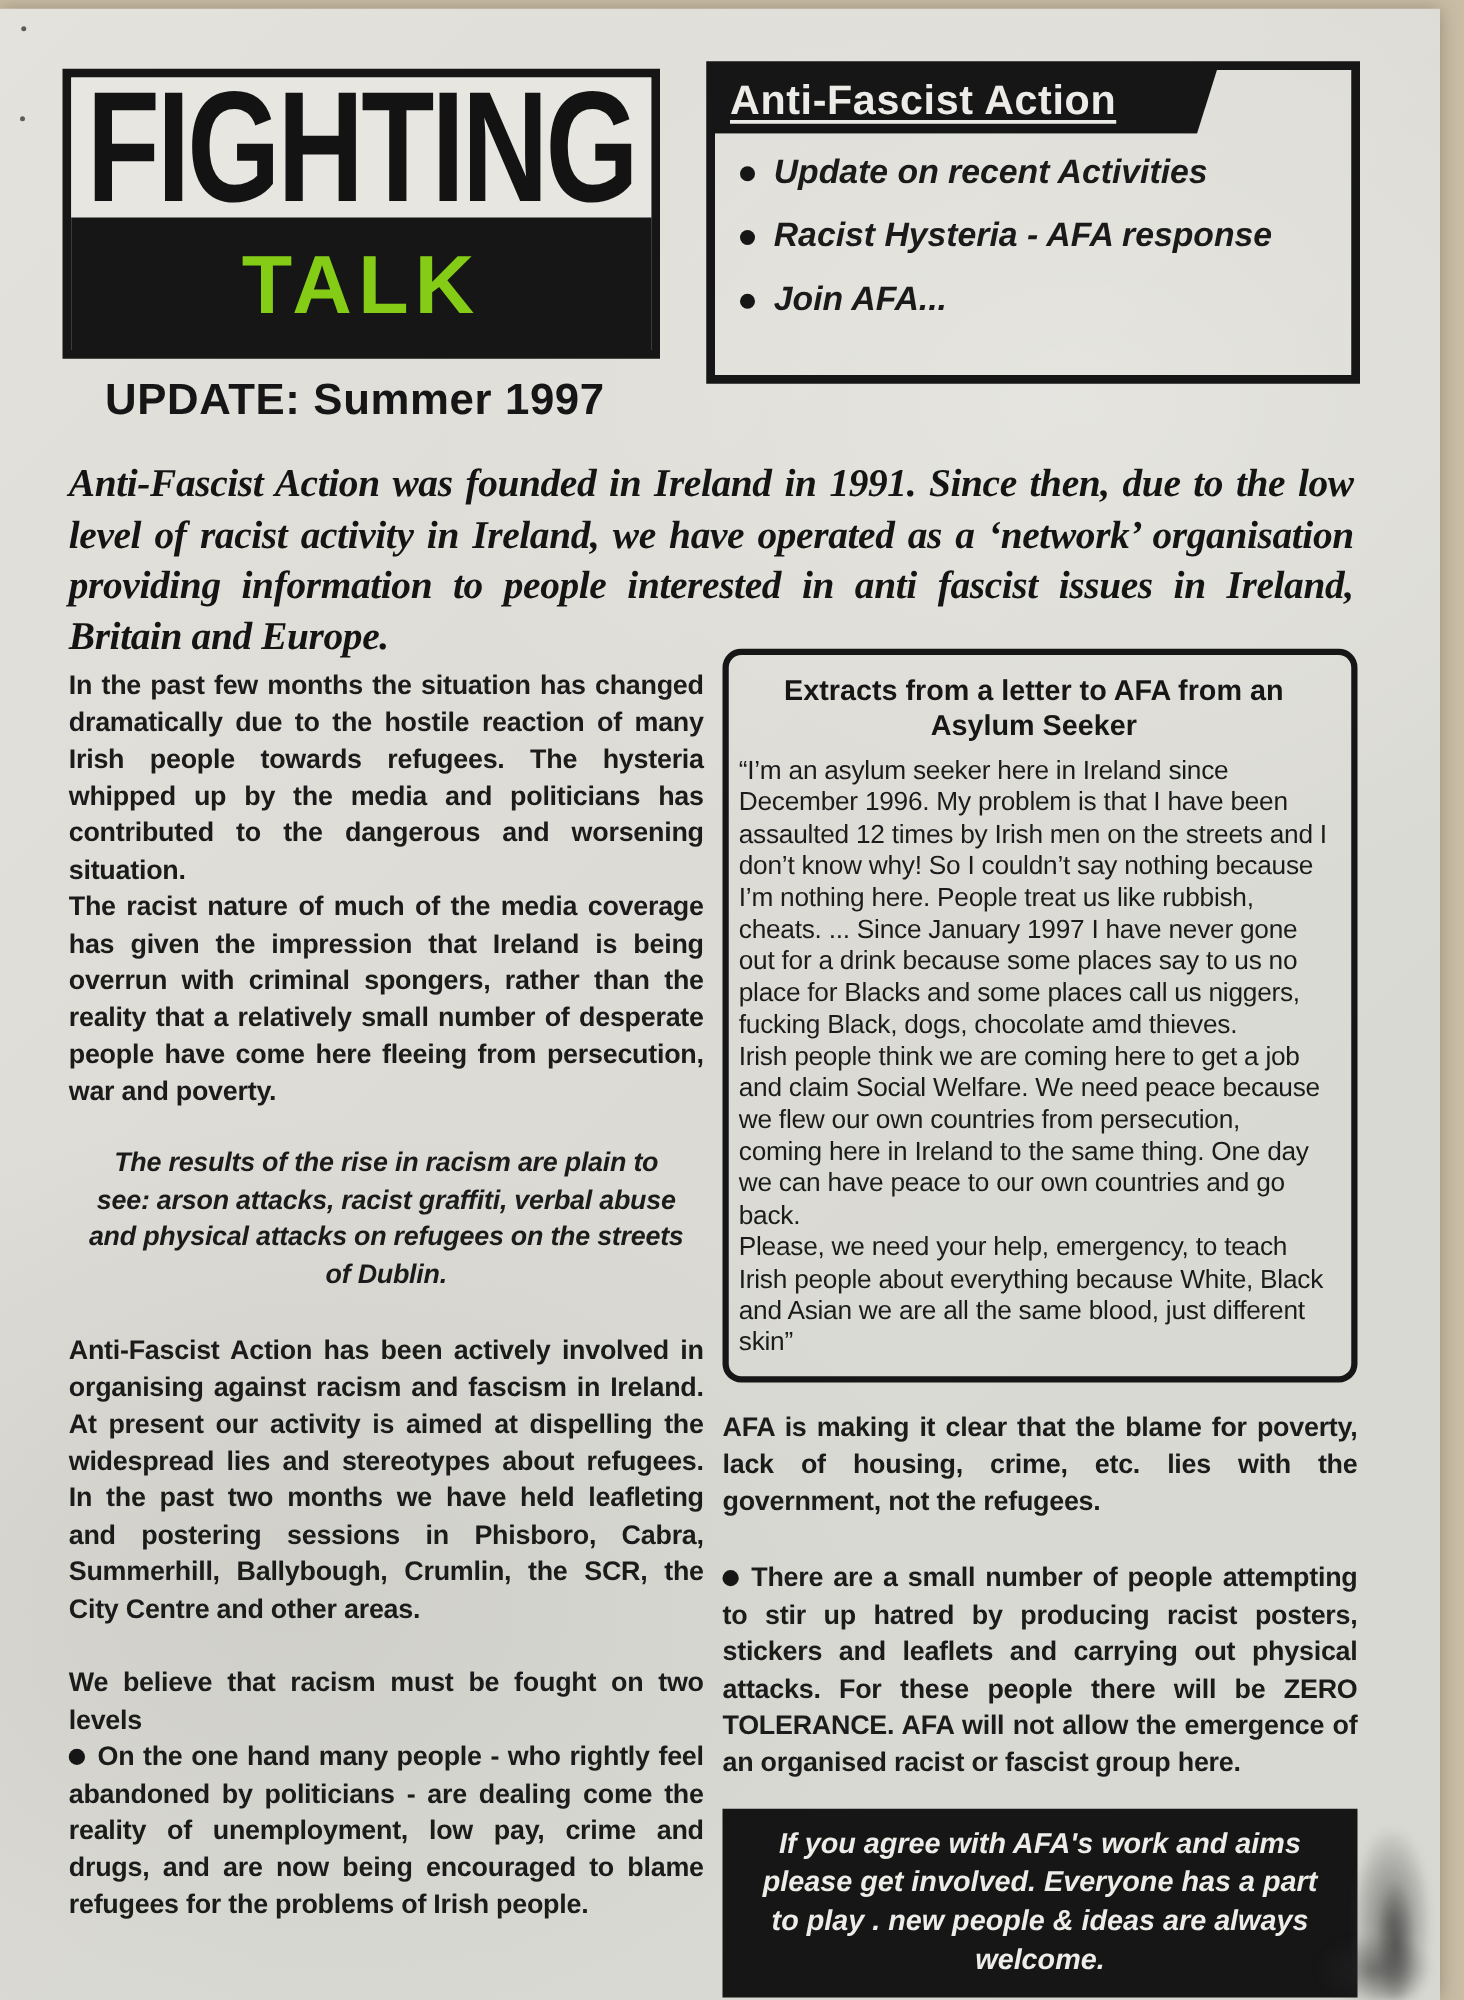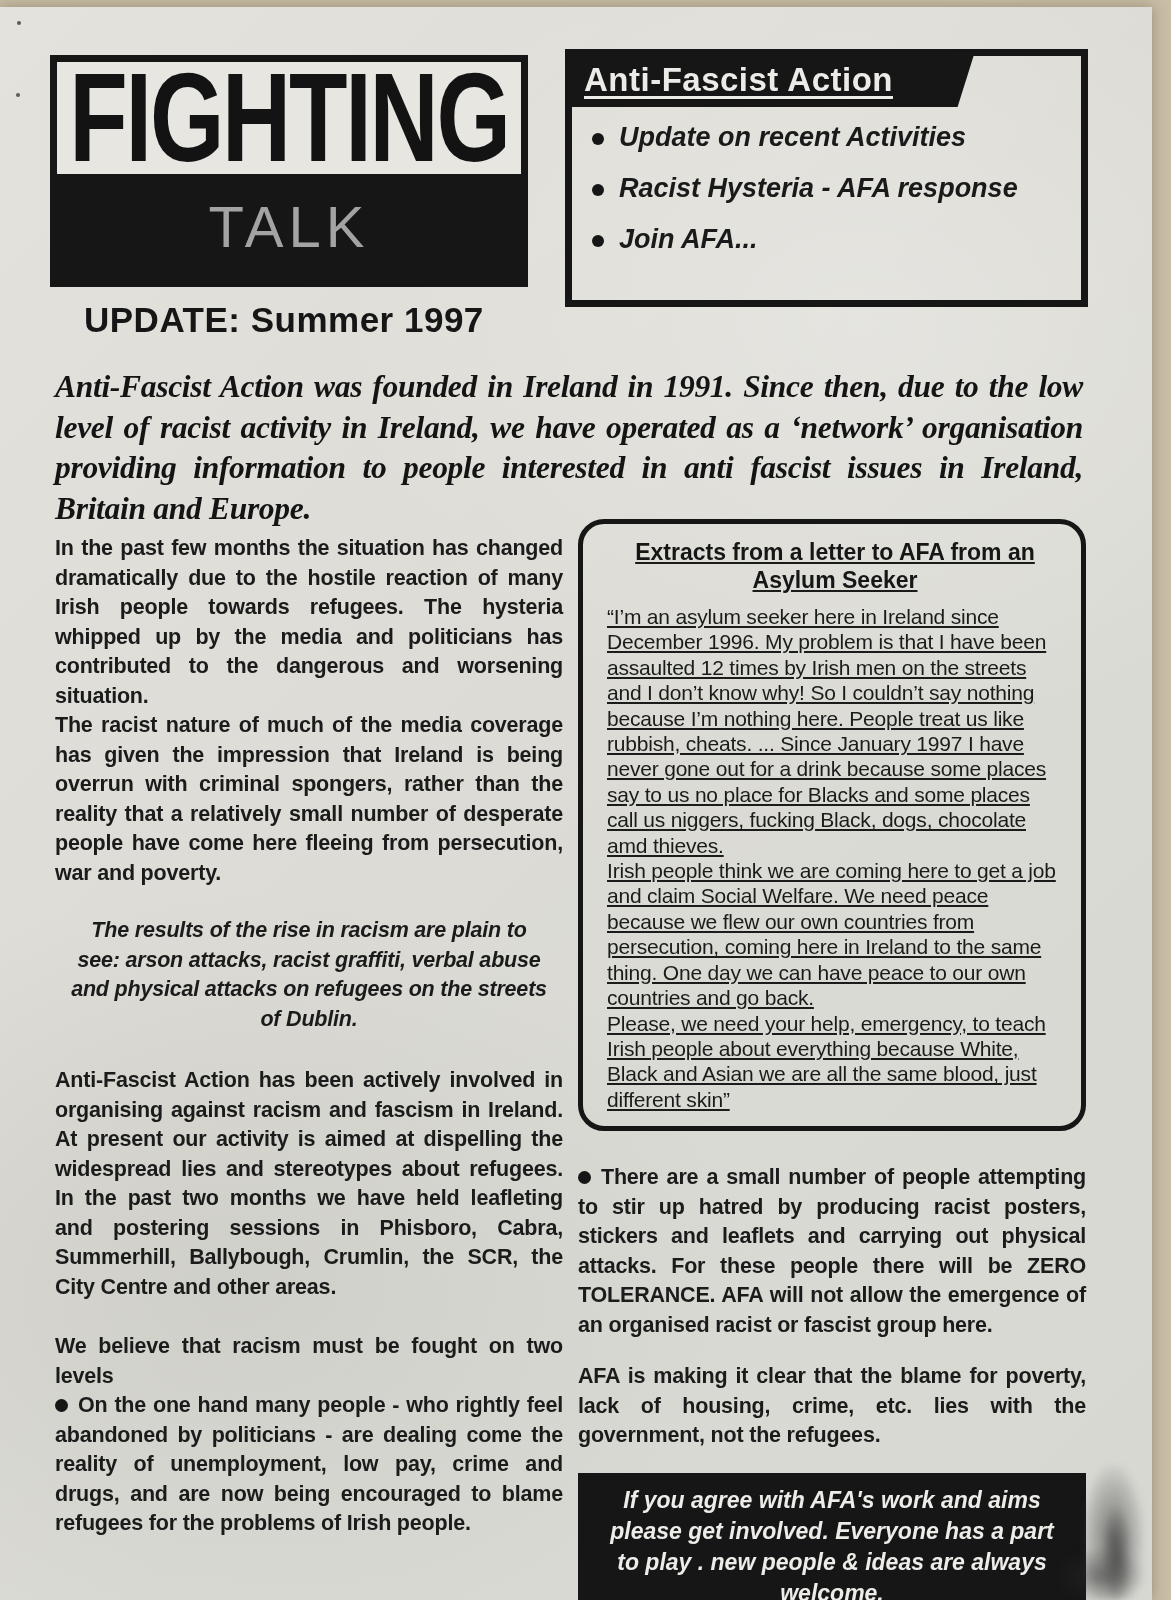--- a/index.html
+++ b/index.html
@@ -13,21 +13,21 @@
       linear-gradient(135deg,#e3e2dc 0%,#dcdbd5 45%,#d7d8d2 100%);
     box-shadow:0 0 14px rgba(60,50,30,.35);
   }
   .dust{position:absolute;width:4px;height:4px;border-radius:50%;background:#3a3a3a;opacity:.8;}
 
   
   .masthead{position:absolute;left:50px;top:48px;width:464px;border:7px solid #161616;}
   .masthead-top{background:#e7e6e1;height:112px;display:flex;align-items:center;justify-content:center;overflow:hidden;}
   .masthead-top span{font-size:126px;font-weight:bold;letter-spacing:-3px;transform:scaleX(.76);white-space:nowrap;color:#131313;line-height:1;}
   .masthead-bottom{background:#161616;height:106px;display:flex;align-items:center;justify-content:center;}
-  .masthead-bottom span{color:#a3a3a3;font-size:58px;font-weight:normal;letter-spacing:5px;line-height:1;}
+  .masthead-bottom span{color:#84cc16;font-size:66px;font-weight:bold;letter-spacing:5px;line-height:1;}
   .update{position:absolute;left:84px;top:293px;font-size:35px;font-weight:bold;color:#161616;letter-spacing:.5px;text-align:right;}
 
   
   .contents-box{position:absolute;left:565px;top:42px;width:523px;height:258px;border:7px solid #161616;box-sizing:border-box;}
   .contents-header{background:#161616;width:73%;padding:5px 18px 8px 12px;clip-path:polygon(0 0,100% 0,calc(100% - 16px) 100%,0 100%);}
   .contents-title{color:#edebe7;font-size:33px;font-weight:bold;letter-spacing:.5px;text-decoration:underline;text-decoration-thickness:3px;text-underline-offset:5px;white-space:nowrap;}
   .contents-list{list-style:none;margin:15px 0 0;padding:0 6px 0 20px;display:flex;flex-direction:column;gap:20px;}
   .contents-list li{display:flex;align-items:flex-start;gap:15px;font-size:27px;font-weight:bold;font-style:italic;color:#1a1a1a;}
   .dot{width:12px;height:12px;border-radius:50%;background:#161616;flex:none;margin-top:11px;}
 
@@ -39,21 +39,21 @@
   
   .col{position:absolute;width:508px;color:#1b1b1b;}
   .left-col{left:55px;top:527px;}
   .right-col{left:578px;top:512px;}
   .col p.body{margin:0;font-size:21.5px;font-weight:bold;line-height:29.5px;text-align:justify;letter-spacing:-.2px;}
   .pullquote{margin:28px 14px 32px !important;text-align:center !important;font-style:italic;}
   .levels-intro{margin-top:30px !important;}
   .bullet-inline{display:inline-block;width:13px;height:13px;border-radius:50%;background:#161616;margin-right:10px;}
 
   
-  .letter-box{border:5px solid #161616;border-radius:26px;padding:12px 18px 14px 24px;box-sizing:border-box;text-decoration:underline;}
+  .letter-box{border:5px solid #161616;border-radius:15px;padding:12px 18px 14px 8px;box-sizing:border-box;}
   .letter-title{margin:2px 8px 10px;font-size:23px;font-weight:bold;text-align:center;line-height:28px;color:#161616;}
   .letter-box p{margin:0;font-size:21px;font-weight:normal;line-height:25.4px;text-align:left;color:#1b1b1b;letter-spacing:-.2px;}
 
   .afa-para{margin-top:22px !important;}
   .right-col .bullet-para{margin-top:32px !important;}
 
   
   .footer-box{margin-top:22px;background:#161616;color:#edecE8;padding:12px 22px 15px;
     font-size:23px;font-weight:bold;font-style:italic;text-align:center;line-height:31px;}
 
@@ -116,22 +116,22 @@
       <p class="body bullet-para"><span class="bullet-inline"></span><span>On the one hand many people - who rightly feel abandoned by politicians -  are dealing come the reality of unemployment, low pay, crime and drugs, and are now being encouraged to blame refugees for the problems of Irish people.</span></p>
     </div>
 
     <div class="col right-col">
       <div class="letter-box">
         <h3 class="letter-title">Extracts from a letter to AFA from an Asylum Seeker</h3>
         <p>“I’m an asylum seeker here in Ireland since December 1996. My problem is that I have been assaulted 12 times by Irish men on the streets and I don’t know why! So I couldn’t say nothing because I’m nothing here. People treat us like rubbish, cheats. ... Since January 1997 I have never gone out for a drink because some places say to us no place for Blacks and some places call us niggers, fucking Black, dogs, chocolate amd thieves.</p>
         <p>Irish people think we are coming here to get a job and claim Social Welfare. We need peace because we flew our own countries from persecution, coming here in Ireland to the same thing. One day we can have peace to our own countries and go back.</p>
         <p>Please, we need your help, emergency, to teach Irish people about everything because White, Black and Asian we are all the same blood, just different skin”</p>
       </div>
+      <p class="body afa-para">AFA is making it clear that the blame for poverty, lack of housing, crime, etc. lies with the government, not the refugees.</p>
       <p class="body bullet-para"><span class="bullet-inline"></span><span>There are a small number of people attempting to stir up hatred by producing racist posters, stickers and leaflets and carrying out physical attacks. For these people there will be ZERO TOLERANCE. AFA will not allow the emergence of an organised racist or fascist group here.</span></p>
-      <p class="body afa-para">AFA is making it clear that the blame for poverty, lack of housing, crime, etc. lies with the government, not the refugees.</p>
       <div class="footer-box">If you agree with AFA's work and aims please get involved. Everyone has a part to play . new people &amp; ideas are always welcome.</div>
     </div>
 
     <div class="smudge1"></div>
     <div class="smudge2"></div>
     <div class="smudge3"></div>
   </div>
 </div>
 
 </body></html>

